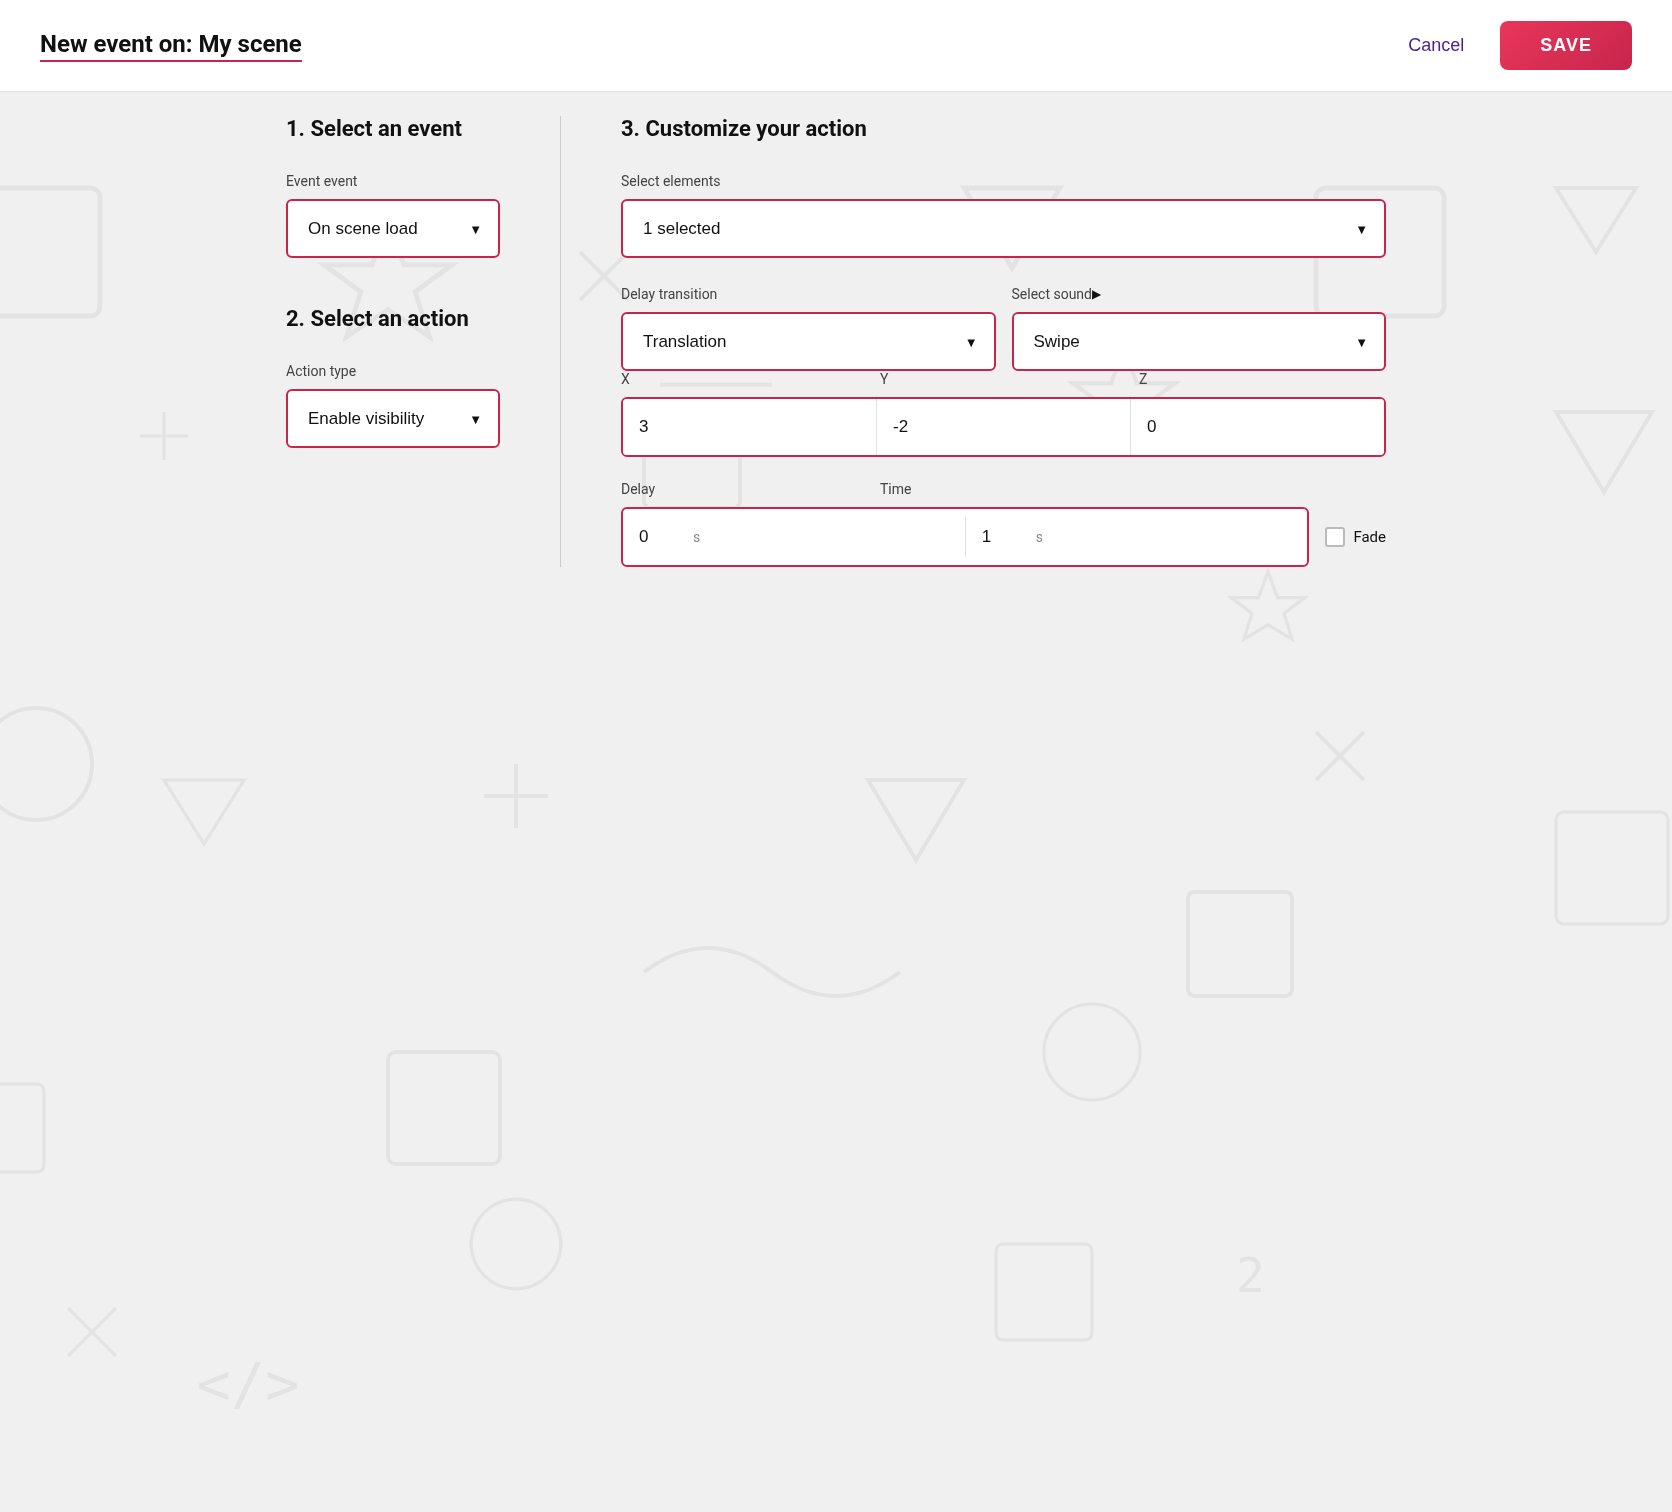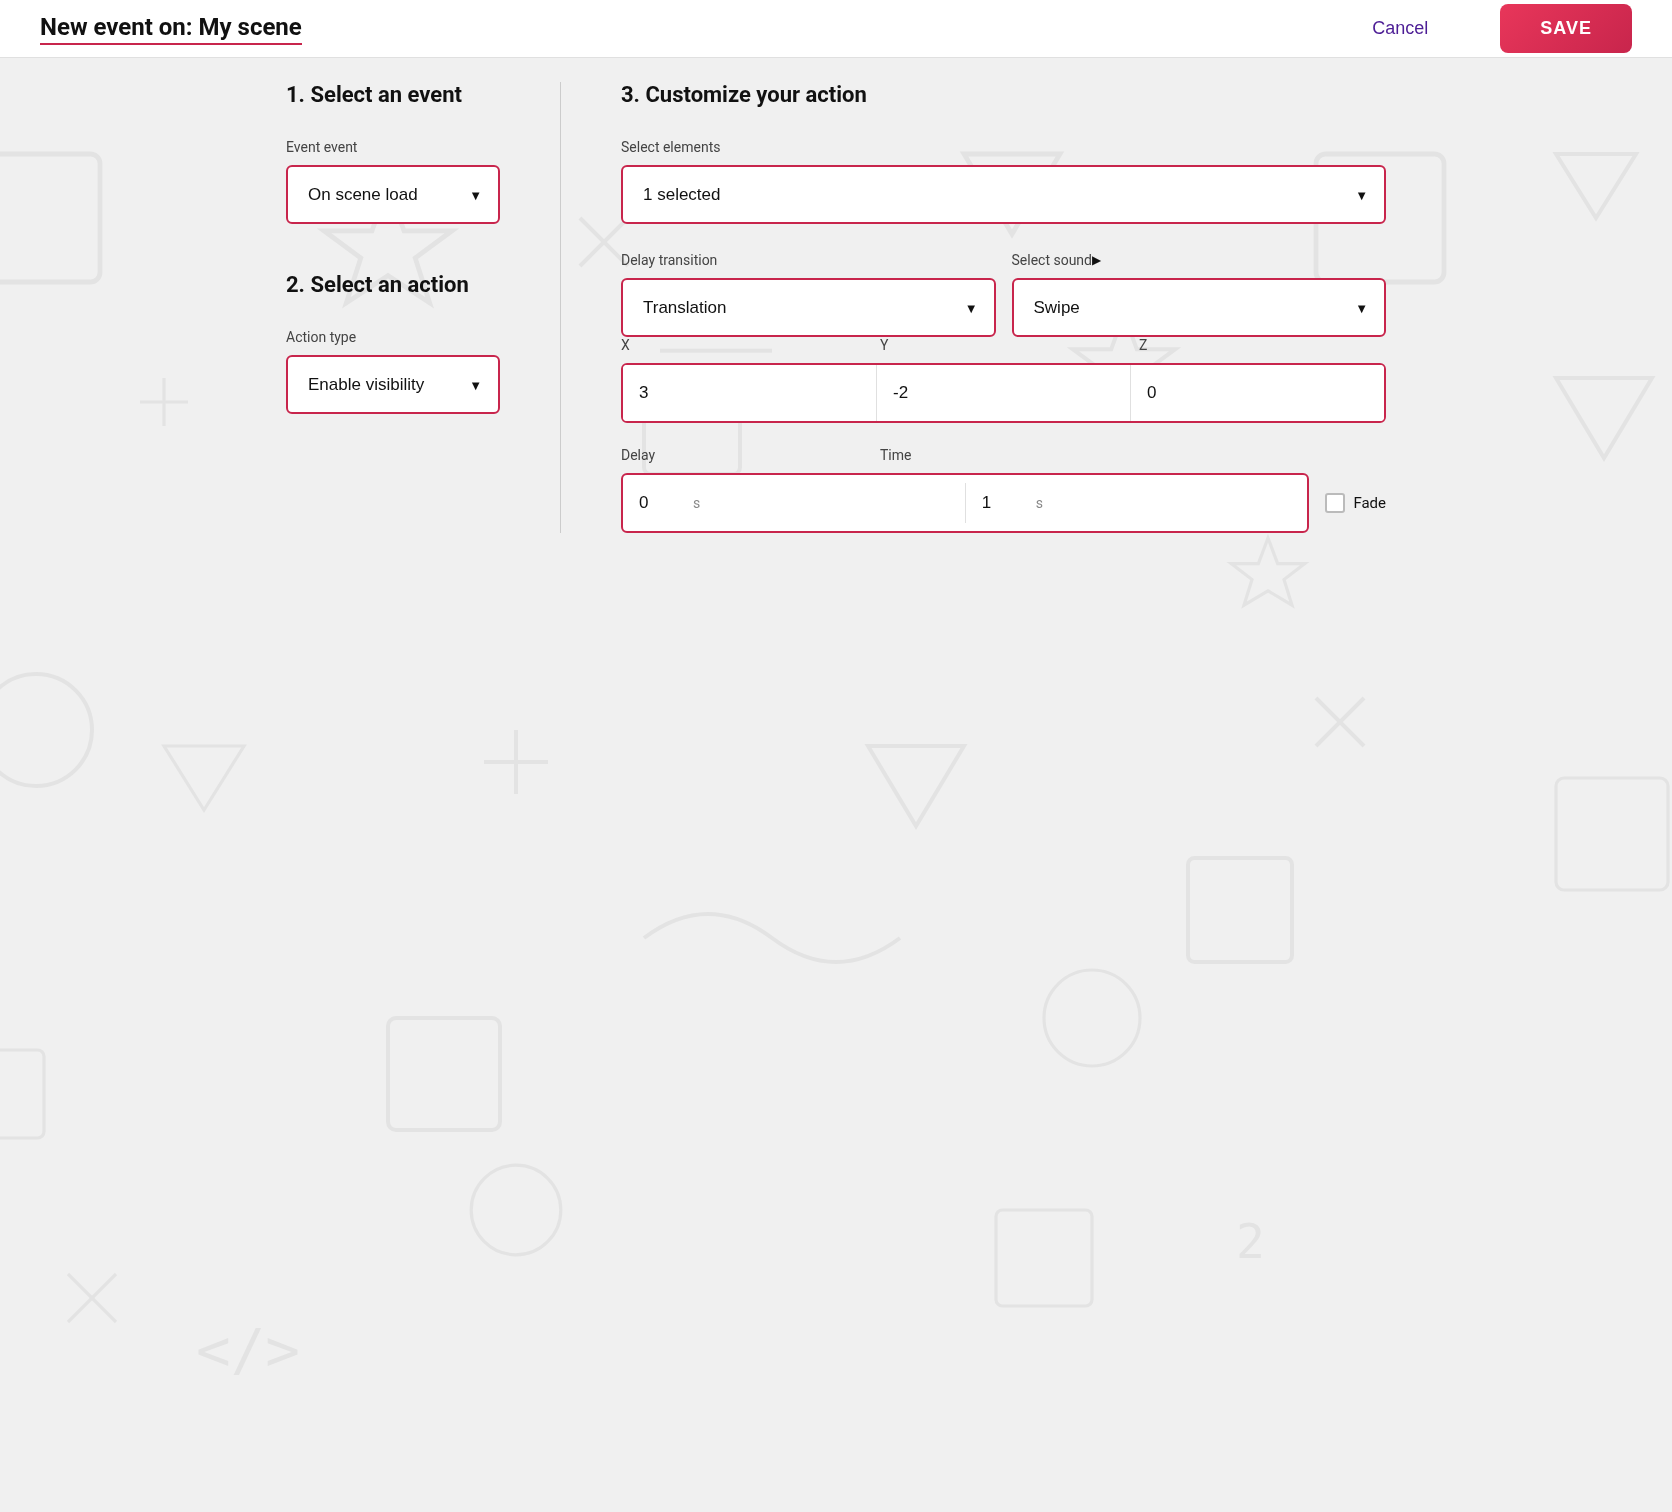--- a/index.html
+++ b/index.html
@@ -8,21 +8,21 @@
       font-family: -apple-system, BlinkMacSystemFont, 'Segoe UI', Roboto, sans-serif;
       background: #f0f0f0;
       min-height: 100vh;
     }
 
     
     .header {
       background: #fff;
       border-bottom: 1px solid #e0e0e0;
       padding: 0 40px;
-      height: 58px;
+      height: 92px;
       display: flex;
       align-items: center;
       justify-content: space-between;
       position: relative;
       z-index: 10;
       gap: 40px;
     }
 
     .header-title {
       font-size: 24px;
@@ -50,21 +50,20 @@
     .save-btn {
       background: linear-gradient(135deg, #e8365a, #c8254c);
       border: none;
       color: #fff;
       font-size: 18px;
       font-weight: 700;
       letter-spacing: 1px;
       cursor: pointer;
       padding: 14px 40px;
       border-radius: 8px;
-      margin-left: 36px;
     }
 
     
     .main-content {
       position: relative;
       padding: 24px 60px;
       min-height: calc(100vh - 72px);
       overflow: hidden;
     }
 

